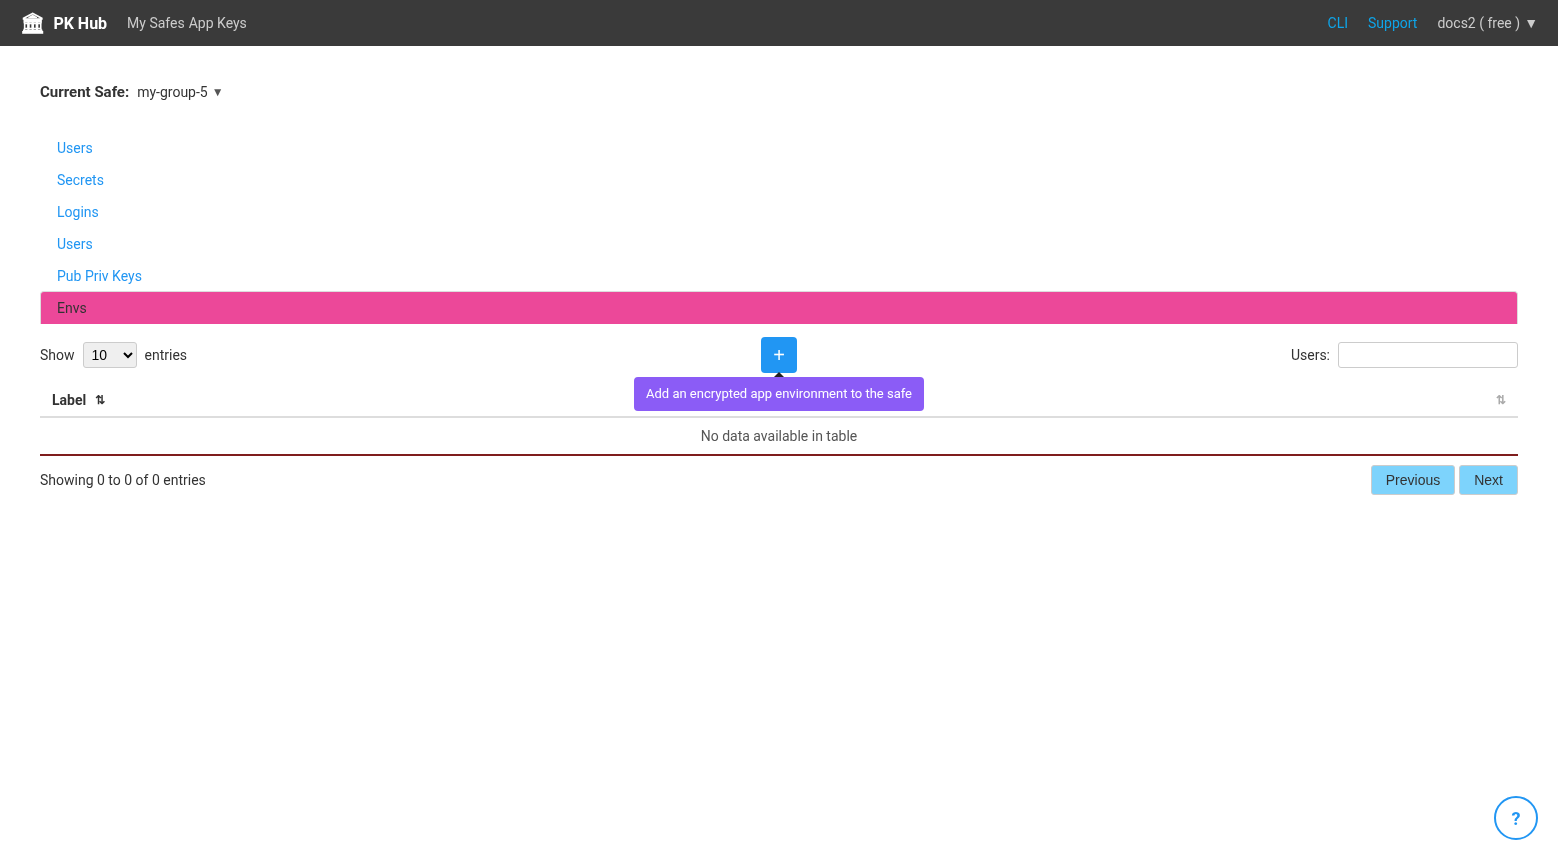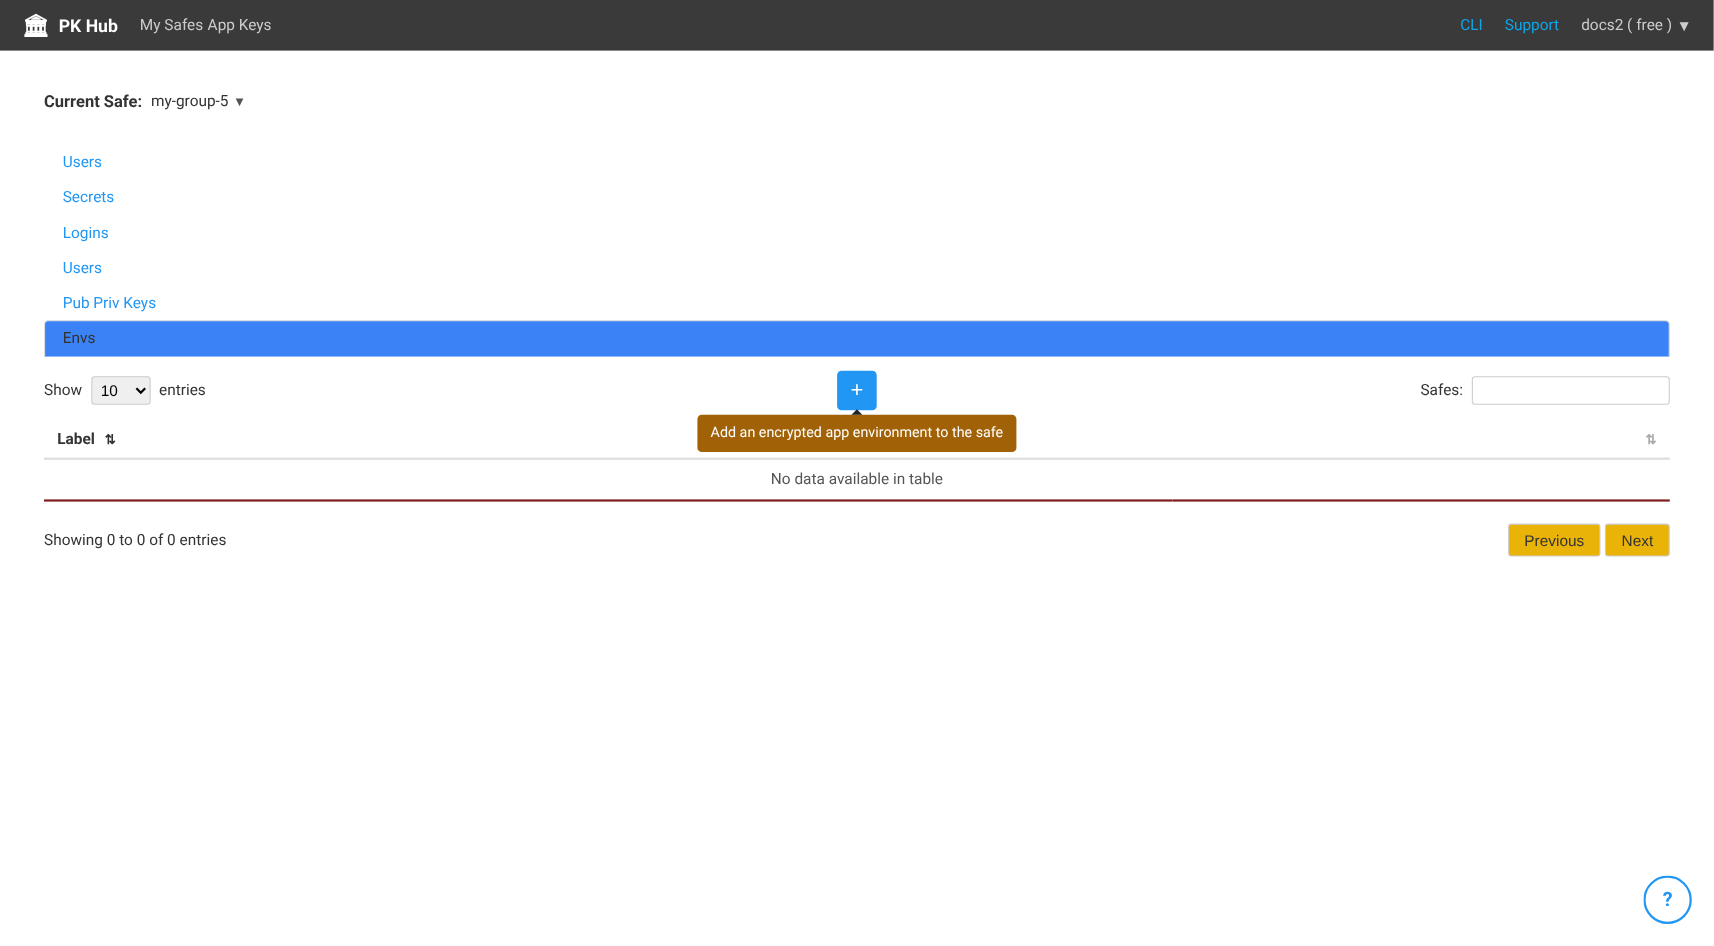--- a/index.html
+++ b/index.html
@@ -95,21 +95,21 @@
       color: #2196F3;
       text-decoration: none;
       font-size: 14px;
       border: 1px solid transparent;
       border-bottom: none;
       margin-bottom: -1px;
       background: transparent;
     }
     .tab.active {
       color: #333;
-      background: #3b82f6;
+      background: #ec4899;
       border-color: #ddd;
       border-bottom-color: #fff;
       border-radius: 4px 4px 0 0;
     }
 
     
     .table-controls {
       display: flex;
       align-items: center;
       justify-content: space-between;
@@ -145,21 +145,21 @@
     
     .tooltip-wrapper {
       position: relative;
       display: inline-block;
     }
     .tooltip-box {
       position: absolute;
       top: calc(100% + 4px);
       left: 50%;
       transform: translateX(-50%);
-      background: #a16207;
+      background: #8b5cf6;
       color: #fff;
       padding: 8px 12px;
       border-radius: 4px;
       font-size: 13px;
       white-space: nowrap;
       text-align: center;
       z-index: 100;
       pointer-events: none;
       line-height: 1.4;
     }
@@ -221,33 +221,33 @@
       text-align: center;
       color: #555;
       padding: 20px;
     }
 
     
     .pagination-area {
       display: flex;
       align-items: center;
       justify-content: space-between;
-      margin-top: 20px;
+      margin-top: 9px;
     }
     .pagination-info {
       font-size: 14px;
       color: #333;
     }
     .pagination-buttons {
       display: flex;
       gap: 4px;
     }
     .page-btn {
       border: 1px solid #ccc;
-      background: #eab308;
+      background: #7dd3fc;
       padding: 6px 14px;
       border-radius: 3px;
       cursor: pointer;
       font-size: 14px;
       color: #333;
     }
     .page-btn:disabled {
       color: #aaa;
       cursor: default;
     }
@@ -328,21 +328,21 @@
     </div>
 
     <div class="tooltip-wrapper" style="position:absolute; left:50%; transform:translateX(-50%);">
       <button class="add-button cursor-hand">
         <span style="font-size:20px; line-height:1;">+</span>
       </button>
       <div class="tooltip-box">Add an encrypted app environment to the safe</div>
     </div>
 
     <div class="search-area">
-      <label>Safes:</label>
+      <label>Users:</label>
       <input type="text" class="search-input" placeholder="" style="">
     </div>
   </div>
 
   <table class="data-table">
     <thead>
       <tr>
         <th>
           <div class="th-sort">
             <span>Label</span>

